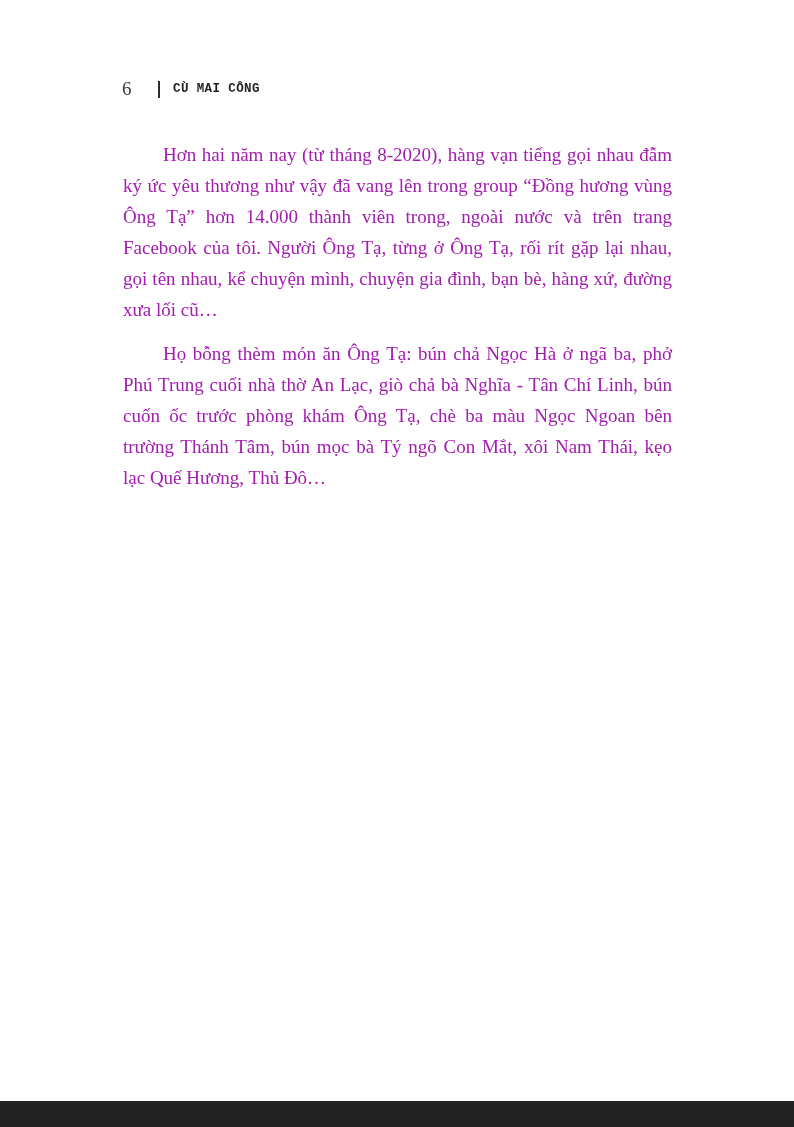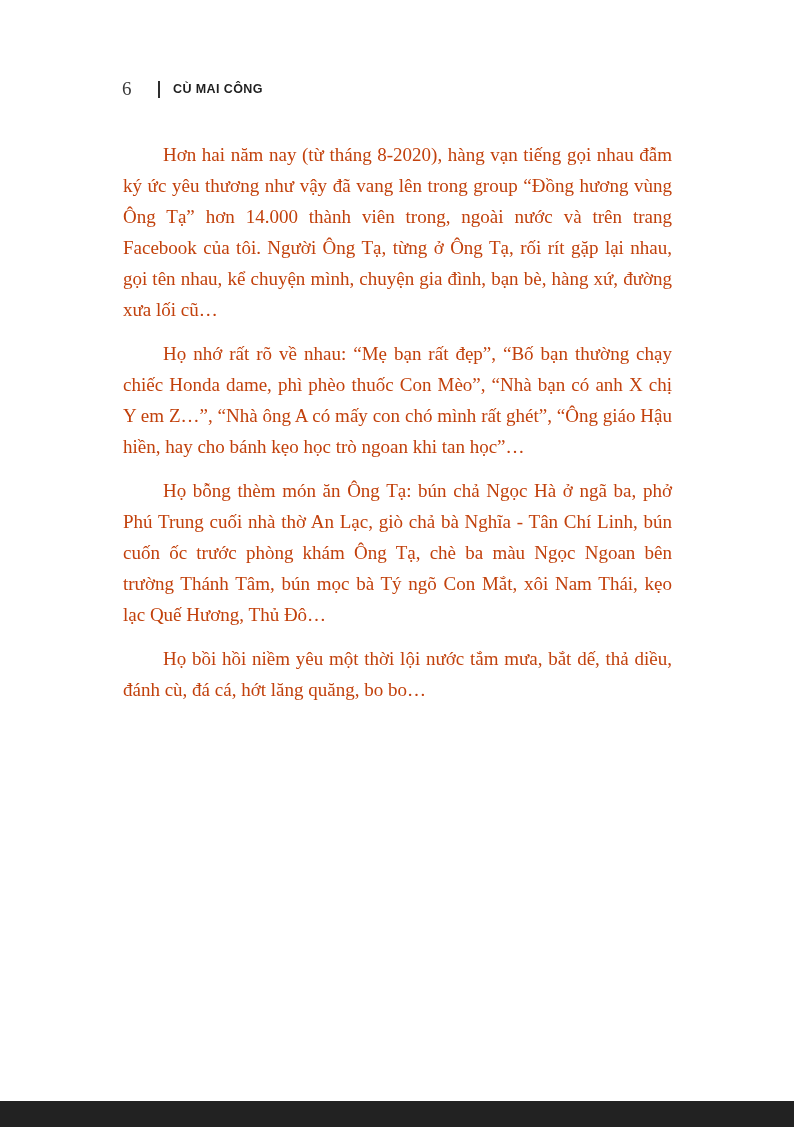--- a/index.html
+++ b/index.html
@@ -28,38 +28,38 @@
     color: #3a3a3a;
     min-width: 24px;
   }
   .header-divider {
     width: 2px;
     height: 17px;
     background: #2e2e2e;
     margin: 0 13px 0 12px;
   }
   .running-author {
-    font-family: Liberation Sans, sans-serif;
+    font-family: Liberation Mono, monospace;
     font-weight: 700;
     font-size: 12.5px;
     letter-spacing: 0.4px;
     color: #1f1f1f;
   }
   .body-text {
     position: absolute;
     top: 139px;
     left: 123px;
     width: 549px;
   }
   .body-text p {
     margin: 0 0 13px 0;
     font-family: "Liberation Serif", serif;
     font-size: 19px;
     line-height: 31px;
-    color: #c2410c;
+    color: #a21caf;
     text-align: justify;
     text-indent: 40px;
   }
   .bottom-bar {
     position: absolute;
     left: 0;
     right: 0;
     bottom: 0;
     height: 26px;
     background: #222222;
@@ -71,20 +71,18 @@
 <div class="page">
 
   <header class="running-header">
     <span class="page-number">6</span>
     <span class="header-divider"></span>
     <span class="running-author">CÙ MAI CÔNG</span>
   </header>
 
   <main class="body-text">
     <p>Hơn hai năm nay (từ tháng 8-2020), hàng vạn tiếng gọi nhau đẫm ký ức yêu thương như vậy đã vang lên trong group “Đồng hương vùng Ông Tạ” hơn 14.000 thành viên trong, ngoài nước và trên trang Facebook của tôi. Người Ông Tạ, từng ở Ông Tạ, rối rít gặp lại nhau, gọi tên nhau, kể chuyện mình, chuyện gia đình, bạn bè, hàng xứ, đường xưa lối cũ…</p>
-    <p>Họ nhớ rất rõ về nhau: “Mẹ bạn rất đẹp”, “Bố bạn thường chạy chiếc Honda dame, phì phèo thuốc Con Mèo”, “Nhà bạn có anh X chị Y em Z…”, “Nhà ông A có mấy con chó mình rất ghét”, “Ông giáo Hậu hiền, hay cho bánh kẹo học trò ngoan khi tan học”…</p>
     <p>Họ bỗng thèm món ăn Ông Tạ: bún chả Ngọc Hà ở ngã ba, phở Phú Trung cuối nhà thờ An Lạc, giò chả bà Nghĩa - Tân Chí Linh, bún cuốn ốc trước phòng khám Ông Tạ, chè ba màu Ngọc Ngoan bên trường Thánh Tâm, bún mọc bà Tý ngõ Con Mắt, xôi Nam Thái, kẹo lạc Quế Hương, Thủ Đô…</p>
-    <p>Họ bồi hồi niềm yêu một thời lội nước tắm mưa, bắt dế, thả diều, đánh cù, đá cá, hớt lăng quăng, bo bo…</p>
   </main>
 
   <footer class="bottom-bar"></footer>
 
 </div>
 
 </body></html>

